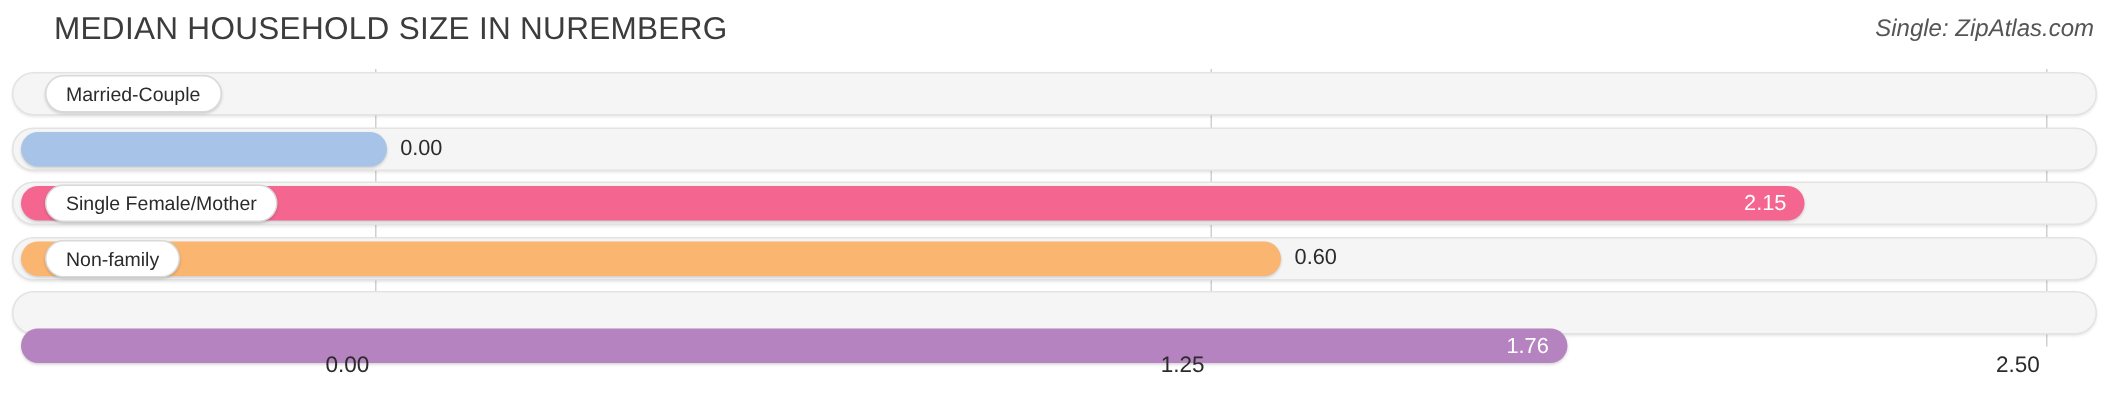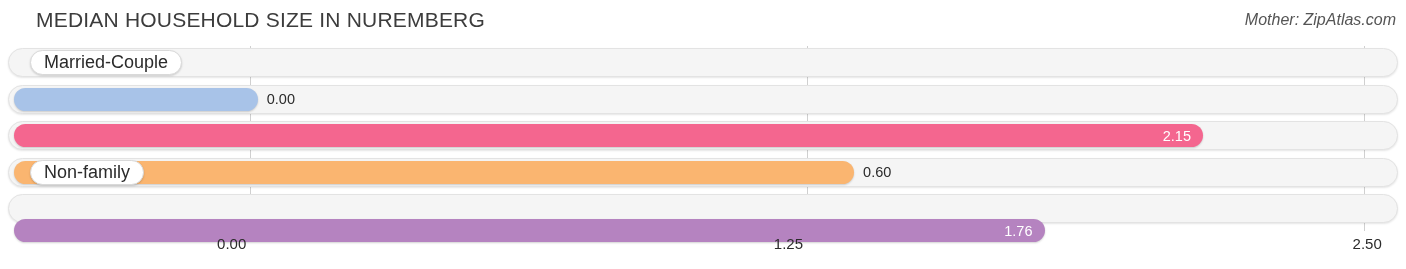--- a/index.html
+++ b/index.html
@@ -120,21 +120,21 @@
     top: 2px;
     height: 25px;
     display: flex;
     align-items: center;
     padding: 0 13px;
     background: #ffffff;
     border: 1px solid #d9d9d9;
     border-radius: 13px;
     box-sizing: border-box;
     box-shadow: 0 1px 2px rgba(0,0,0,0.16);
-    font-size: 18px;
+    font-size: 13px;
     color: #2b2b2b;
     white-space: nowrap;
   }
 
   
   .axis {
     position: absolute;
     left: 0;
     top: 231px;
     width: 1406px;
@@ -149,21 +149,21 @@
     transform: translateX(-100%);
   }
 </style>
 </head>
 <body>
 
 <div class="chart-root">
 
   <div class="header">
     <div class="chart-title">MEDIAN HOUSEHOLD SIZE IN NUREMBERG</div>
-    <div class="source-note">Mother: ZipAtlas.com</div>
+    <div class="source-note">Single: ZipAtlas.com</div>
   </div>
 
   <div class="plot">
     <div class="gridlines" id="gridlines">
         <div class="gridline" style="left: 17.8%;"></div>
         <div class="gridline" style="left: 57.4%;"></div>
         <div class="gridline" style="left: 97%;"></div>
       </div>
     <div class="rows" id="rows">
         <div class="row" style="top: 2px;">
@@ -173,35 +173,36 @@
         <div class="row" style="top: 38.6px;">
           <div class="track"></div>
           <div class="bar" style="width: calc(18.4% - 12px); background: rgb(168, 195, 232);"></div>
           <div class="bar-value-out" style="left: calc(18.4% + 3px);">0.00</div>
         </div>
         <div class="row" style="top: 75.2px;">
           <div class="track"></div>
           <div class="bar" style="width: calc(86.4% - 12px); background: rgb(244, 102, 143);">
             <div class="bar-value-in">2.15</div>
           </div>
+          <div class="label-pill">Single Female/Mother</div>
         </div>
         <div class="row" style="top: 111.8px;">
           <div class="track"></div>
           <div class="bar" style="width: calc(61.3% - 12px); background: rgb(250, 181, 112);"></div>
           <div class="bar-value-out" style="left: calc(61.3% + 3px);">0.60</div>
           <div class="label-pill">Non-family</div>
         </div>
         <div class="row" style="top: 148.4px;">
           <div class="track"></div>
           <div class="bar" style="width: calc(75% - 12px); background: rgb(181, 131, 192); margin-top: 22px;">
             <div class="bar-value-in">1.76</div>
           </div>
         </div>
       </div>
   </div>
 
   <div class="axis" id="axis">
       <div class="tick-label" style="left: calc(17.8% - 4px);">0.00</div>
       <div class="tick-label" style="left: calc(57.4% - 4px);">1.25</div>
-      <div class="tick-label" style="left: calc(97% - 4px); margin-left: 22px;">2.50</div>
+      <div class="tick-label" style="left: calc(97% - 4px);">2.50</div>
     </div>
 
 </div>
 
 </body></html>

